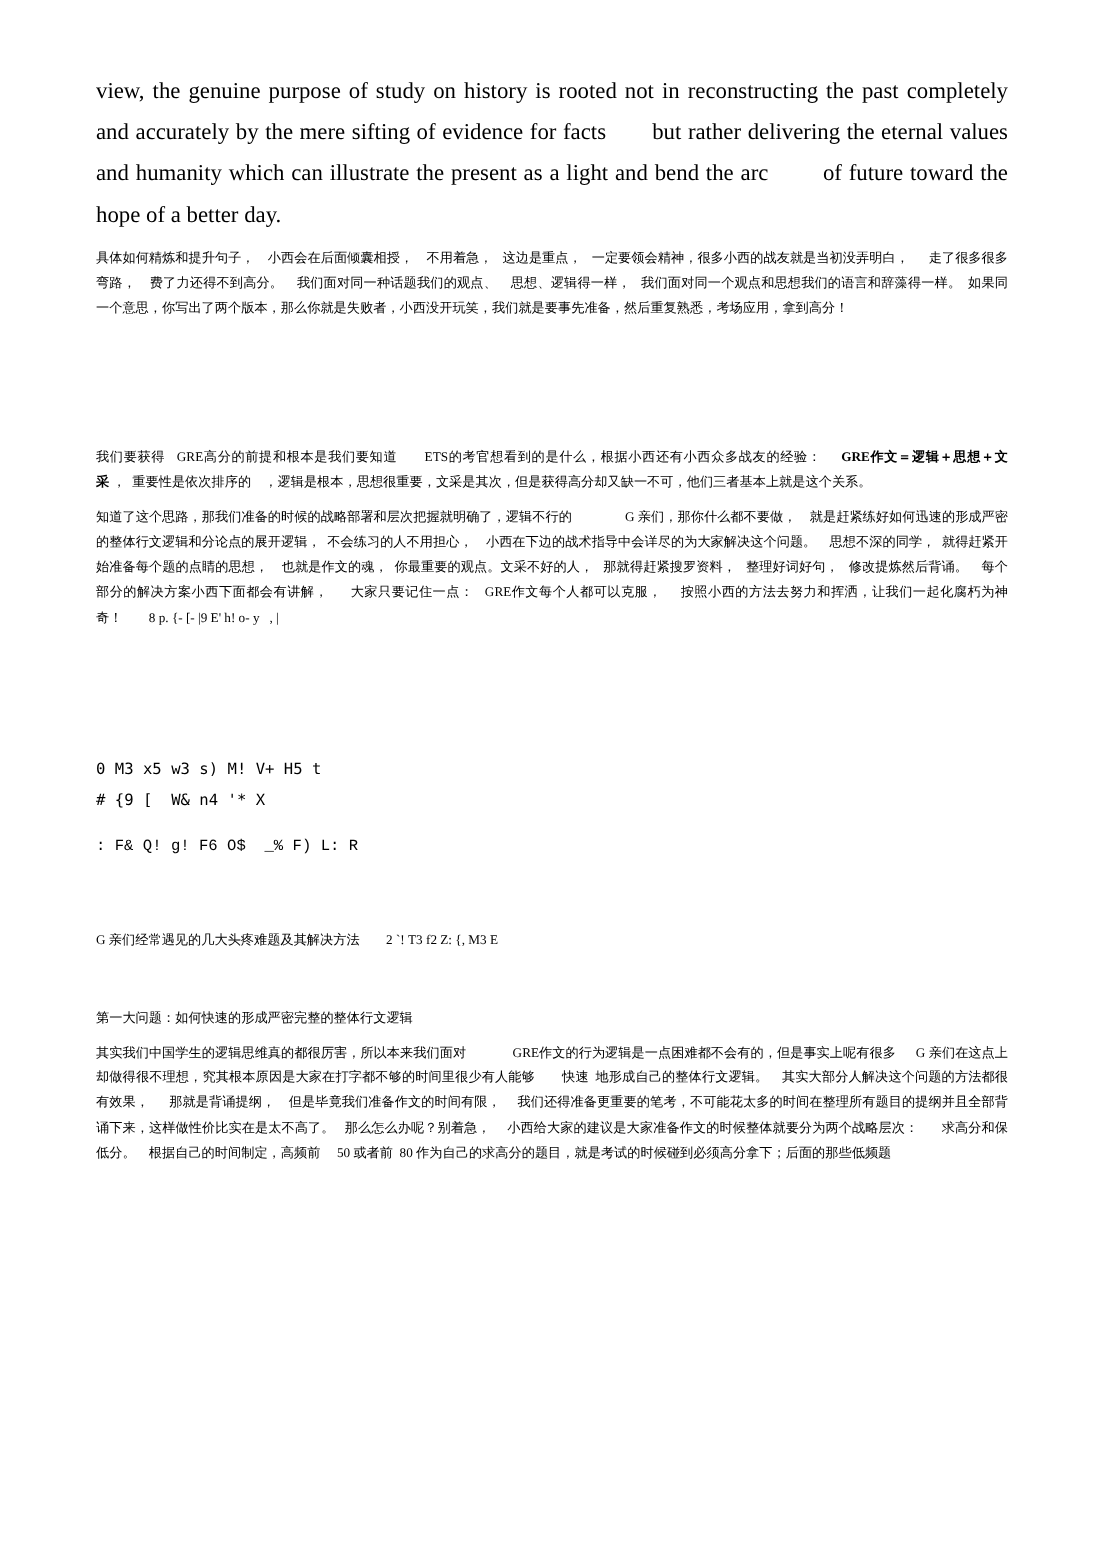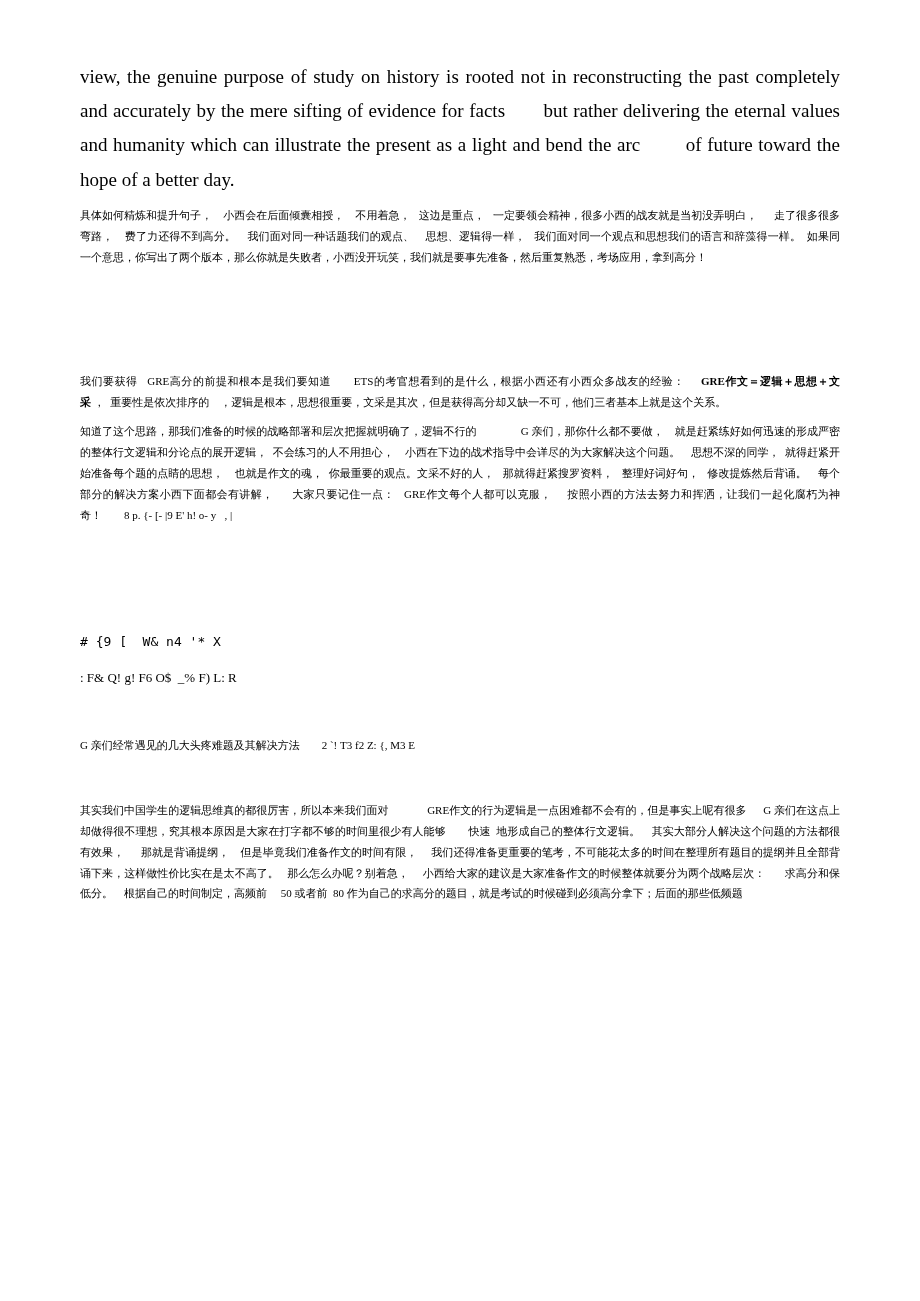--- a/index.html
+++ b/index.html
@@ -71,35 +71,41 @@
     我们要获得&nbsp;&nbsp;&nbsp;GRE高分的前提和根本是我们要知道&nbsp;&nbsp;&nbsp;&nbsp;&nbsp;&nbsp;&nbsp;ETS的考官想看到的是什么，根据小西还有小西众多战友的经验：&nbsp;&nbsp;&nbsp;&nbsp;&nbsp;<span class="bold">GRE作文＝逻辑＋思想＋文采</span>&nbsp;，&nbsp;&nbsp;重要性是依次排序的&nbsp;&nbsp;&nbsp;&nbsp;，逻辑是根本，思想很重要，文采是其次，但是获得高分却又缺一不可，他们三者基本上就是这个关系。
   </div>
 
   <div class="paragraph chinese">
     知道了这个思路，那我们准备的时候的战略部署和层次把握就明确了，逻辑不行的&nbsp;&nbsp;&nbsp;&nbsp;&nbsp;&nbsp;&nbsp;&nbsp;&nbsp;&nbsp;&nbsp;&nbsp;&nbsp;&nbsp;&nbsp;&nbsp;G 亲们，那你什么都不要做，&nbsp;&nbsp;&nbsp;&nbsp;就是赶紧练好如何迅速的形成严密的整体行文逻辑和分论点的展开逻辑，&nbsp;&nbsp;不会练习的人不用担心，&nbsp;&nbsp;&nbsp;&nbsp;小西在下边的战术指导中会详尽的为大家解决这个问题。&nbsp;&nbsp;&nbsp;&nbsp;思想不深的同学，&nbsp;&nbsp;就得赶紧开始准备每个题的点睛的思想，&nbsp;&nbsp;&nbsp;&nbsp;也就是作文的魂，&nbsp;&nbsp;你最重要的观点。文采不好的人，&nbsp;&nbsp;&nbsp;那就得赶紧搜罗资料，&nbsp;&nbsp;&nbsp;整理好词好句，&nbsp;&nbsp;&nbsp;修改提炼然后背诵。&nbsp;&nbsp;&nbsp;&nbsp;每个部分的解决方案小西下面都会有讲解，&nbsp;&nbsp;&nbsp;&nbsp;&nbsp;&nbsp;大家只要记住一点：&nbsp;&nbsp;&nbsp;GRE作文每个人都可以克服，&nbsp;&nbsp;&nbsp;&nbsp;&nbsp;按照小西的方法去努力和挥洒，让我们一起化腐朽为神奇！&nbsp;&nbsp;&nbsp;&nbsp;&nbsp;&nbsp;&nbsp;&nbsp;8 p. {- [- |9 E' h! o- y &nbsp; , |
   </div>
 
   <div class="section-gap-lg"></div>
   <div class="section-gap"></div>
 
+  <div class="paragraph chinese" style="font-family: monospace; font-size: 13px; margin-bottom: 2px;">
+    0 M3 x5 w3 s) M! V+ H5 t
+  </div>
   <div class="paragraph chinese" style="font-family: monospace; font-size: 13px; margin-bottom: 12px;">
     # {9 [&nbsp;&nbsp;W&amp; n4 '* X
   </div>
-  <div class="paragraph chinese" style="font-family: Liberation Serif, serif; font-size: 13px; margin-bottom: 8px;">
+  <div class="paragraph chinese" style="font-family: Liberation Mono, monospace; font-size: 13px; margin-bottom: 20px;">
     : F&amp; Q! g! F6 O$ &nbsp;_% F) L: R
   </div>
 
 
 
   <div class="section-gap"></div>
 
   <div class="paragraph chinese">
     G 亲们经常遇见的几大头疼难题及其解决方法&nbsp;&nbsp;&nbsp;&nbsp;&nbsp;&nbsp;&nbsp;&nbsp;2 `! T3 f2 Z: {, M3 E
   </div>
 
   <div class="section-gap"></div>
 
+  <div class="paragraph chinese">
+    第一大问题：如何快速的形成严密完整的整体行文逻辑
+  </div>
 
   <div class="paragraph chinese">
     其实我们中国学生的逻辑思维真的都很厉害，所以本来我们面对&nbsp;&nbsp;&nbsp;&nbsp;&nbsp;&nbsp;&nbsp;&nbsp;&nbsp;&nbsp;&nbsp;&nbsp;&nbsp;&nbsp;GRE作文的行为逻辑是一点困难都不会有的，但是事实上呢有很多&nbsp;&nbsp;&nbsp;&nbsp;&nbsp;&nbsp;G 亲们在这点上却做得很不理想，究其根本原因是大家在打字都不够的时间里很少有人能够&nbsp;&nbsp;&nbsp;&nbsp;&nbsp;&nbsp;&nbsp;&nbsp;快速&nbsp;&nbsp;地形成自己的整体行文逻辑。&nbsp;&nbsp;&nbsp;&nbsp;其实大部分人解决这个问题的方法都很有效果，&nbsp;&nbsp;&nbsp;&nbsp;&nbsp;&nbsp;那就是背诵提纲，&nbsp;&nbsp;&nbsp;&nbsp;但是毕竟我们准备作文的时间有限，&nbsp;&nbsp;&nbsp;&nbsp;&nbsp;我们还得准备更重要的笔考，不可能花太多的时间在整理所有题目的提纲并且全部背诵下来，这样做性价比实在是太不高了。&nbsp;&nbsp;&nbsp;那么怎么办呢？别着急，&nbsp;&nbsp;&nbsp;&nbsp;&nbsp;小西给大家的建议是大家准备作文的时候整体就要分为两个战略层次：&nbsp;&nbsp;&nbsp;&nbsp;&nbsp;&nbsp;&nbsp;求高分和保低分。&nbsp;&nbsp;&nbsp;&nbsp;根据自己的时间制定，高频前&nbsp;&nbsp;&nbsp;&nbsp;&nbsp;50 或者前&nbsp;&nbsp;80 作为自己的求高分的题目，就是考试的时候碰到必须高分拿下；后面的那些低频题
   </div>
 
 </div>
 
 </body></html>

